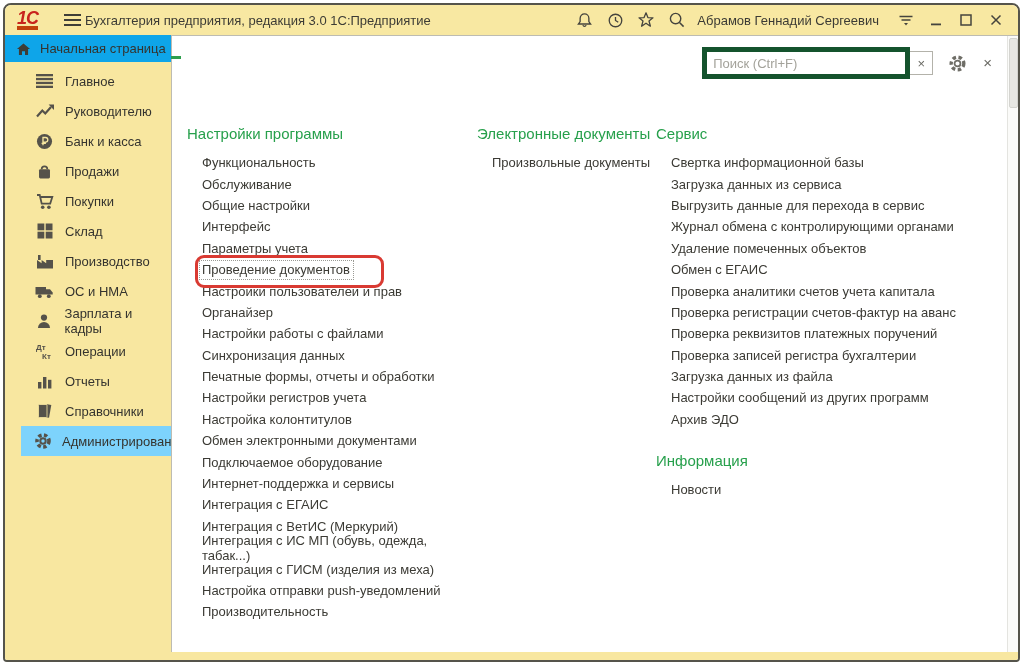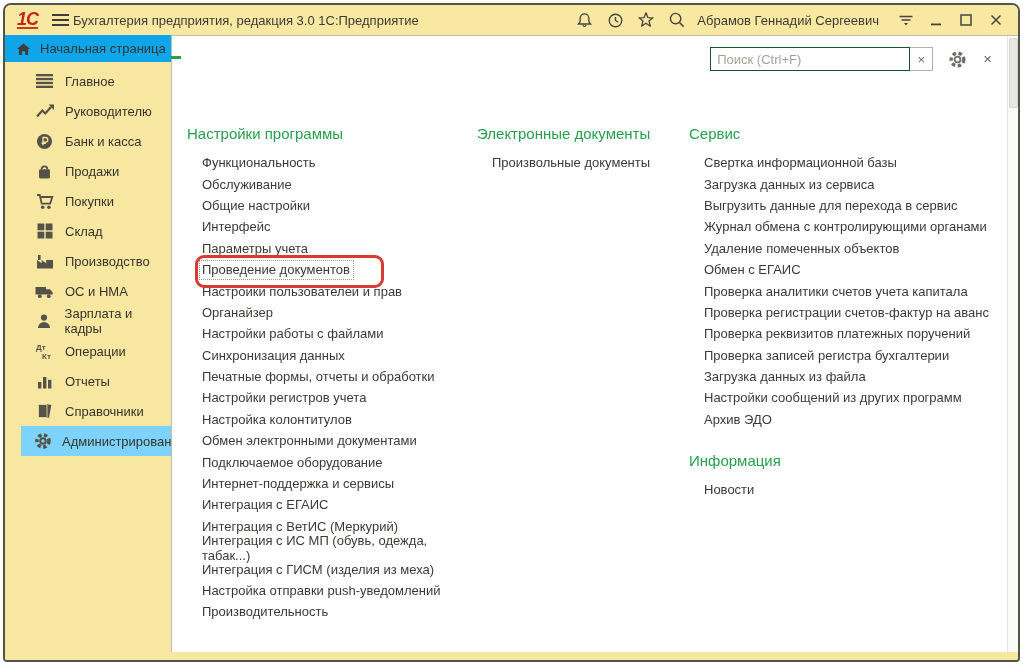--- a/index.html
+++ b/index.html
@@ -12,21 +12,21 @@
     position:absolute;left:3px;top:3px;right:4px;bottom:2px;
     border:2px solid #55544b;border-radius:8px 8px 4px 4px;
     overflow:hidden;display:flex;flex-direction:column;background:#fff;
   }
   
   .titlebar{
     height:30px;flex:0 0 auto;background:#f8e8a2;
     display:flex;align-items:center;padding:0 12px 0 12px;
   }
   .logo{color:#c8231d;font-weight:bold;font-style:italic;font-size:18px;letter-spacing:-1px;
-        border-bottom:2px solid #c2410c;line-height:16px;margin-right:14px;}
+        border-bottom:4px solid #c2410c;line-height:16px;margin-right:26px;}
   .hamburger{width:17px;height:12px;position:relative;margin-right:4px;cursor:pointer;}
   .hamburger span{position:absolute;left:0;width:17px;height:2.2px;background:#3f3e38;}
   .hamburger span:nth-child(1){top:0}.hamburger span:nth-child(2){top:5px}.hamburger span:nth-child(3){top:10px}
   .title-text{font-size:13px;color:#3c3b35;}
   .tb-right{margin-left:auto;display:flex;align-items:center;}
   .tb-icon{width:20px;height:20px;margin-left:11px;display:flex;align-items:center;justify-content:center;cursor:pointer;}
   .username{font-size:13px;color:#3c3b35;margin:0 6px 0 10px;cursor:pointer;white-space:nowrap;}
   .winbtn{width:20px;height:20px;margin-left:10px;display:flex;align-items:center;justify-content:center;cursor:pointer;}
   
   .mainrow{flex:1;display:flex;min-height:0;}
@@ -37,36 +37,36 @@
   }
   .sidebar{flex:1;padding-top:4px;padding-left:16px;}
   .side-item{height:30px;display:flex;align-items:center;padding-left:13px;font-size:13px;color:#35342f;cursor:pointer;}
   .side-item.selected{background:#7dd3fc;}
   .side-icon{width:21px;margin-right:10px;display:flex;justify-content:center;align-items:center;}
   
   .panel{flex:1;background:#fff;position:relative;border-left:1px solid #bdbcb2;border-top:1px solid #bdbcb2;}
   .green-dash{position:absolute;left:-1px;top:20px;width:10px;height:3px;background:#2e9e4d;}
   .search-row{position:absolute;top:11px;right:26px;display:flex;align-items:center;}
   .search-input{
-    width:186px;height:22px;border:1px solid #14532d;font-size:13px;padding:0 6px;color:#333;
+    width:186px;height:22px;border:5px solid #14532d;font-size:13px;padding:0 6px;color:#333;
     font-family:"Liberation Sans","DejaVu Sans",sans-serif;outline:none;border-radius:0;
   }
   .search-input::placeholder{color:#a3a29a;}
   .search-clear{
     width:23px;height:24px;border:1px solid #b3b2aa;border-left:none;box-sizing:border-box;
     display:flex;align-items:center;justify-content:center;color:#6a6a64;font-size:13px;background:#fff;cursor:pointer;
   }
   .gear-btn{margin-left:15px;cursor:pointer;display:flex;align-items:center;}
   .panel-close{margin-left:16px;color:#6a6a64;font-size:15px;cursor:pointer;line-height:14px;}
   .scrollbar{position:absolute;right:0;top:0;bottom:0;width:10px;background:#fbfbf9;border-left:1px solid #e4e4e0;}
   .scroll-thumb{position:absolute;top:2px;left:1px;width:7px;height:68px;background:#e7e7e3;border:1px solid #d4d4d0;border-radius:2px;cursor:pointer;}
   .col{position:absolute;top:89px;}
   .col-1{left:15px;width:290px;}
   .col-2{left:305px;width:195px;}
-  .col-3{left:517px;width:330px;}
+  .col-3{left:484px;width:330px;}
   .group-header{font-size:15px;color:#27a04c;height:18px;margin-bottom:9px;}
   .group2{margin-top:22px;}
   .menu-link{
     margin-left:15px;font-size:13px;color:#3b3a34;height:21.4px;display:flex;align-items:center;cursor:pointer;
   }
   .hl-wrap{position:relative;}
   .focus{border:1px dotted #9a9a94;padding:1px 3px 2px 2px;margin-left:-3px;}
   .red-annotation{
     position:absolute;left:-7px;top:-4px;width:183px;height:27px;
     border:3px solid #d93a32;border-radius:9px;pointer-events:none;

